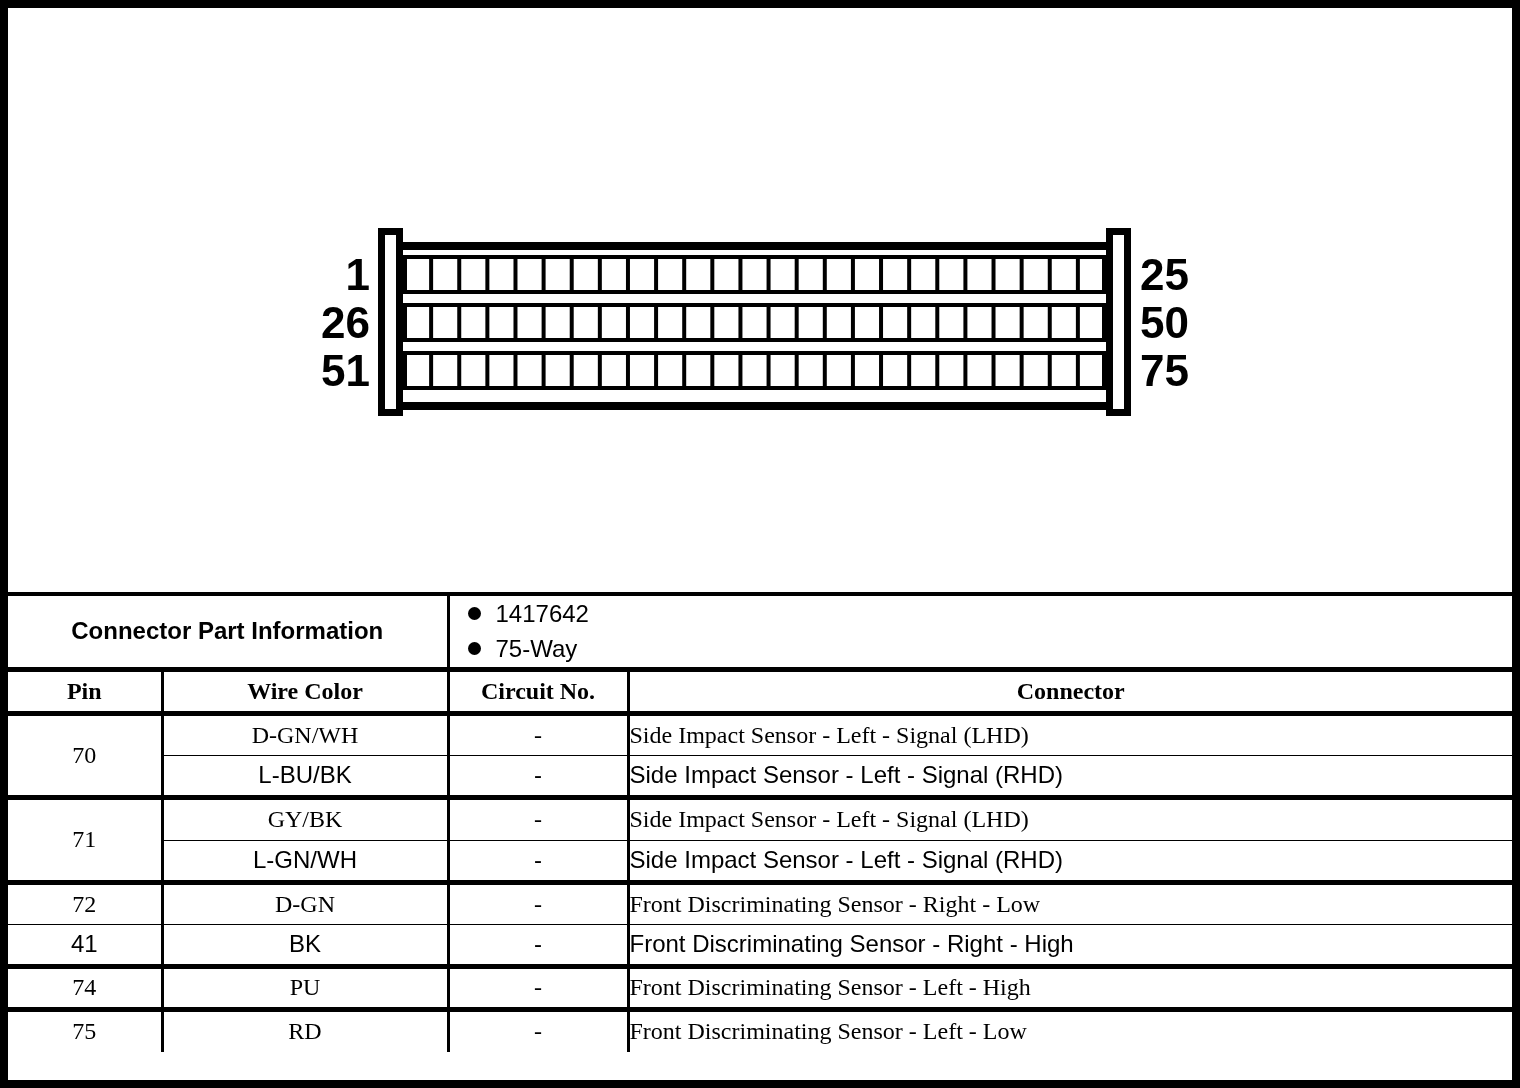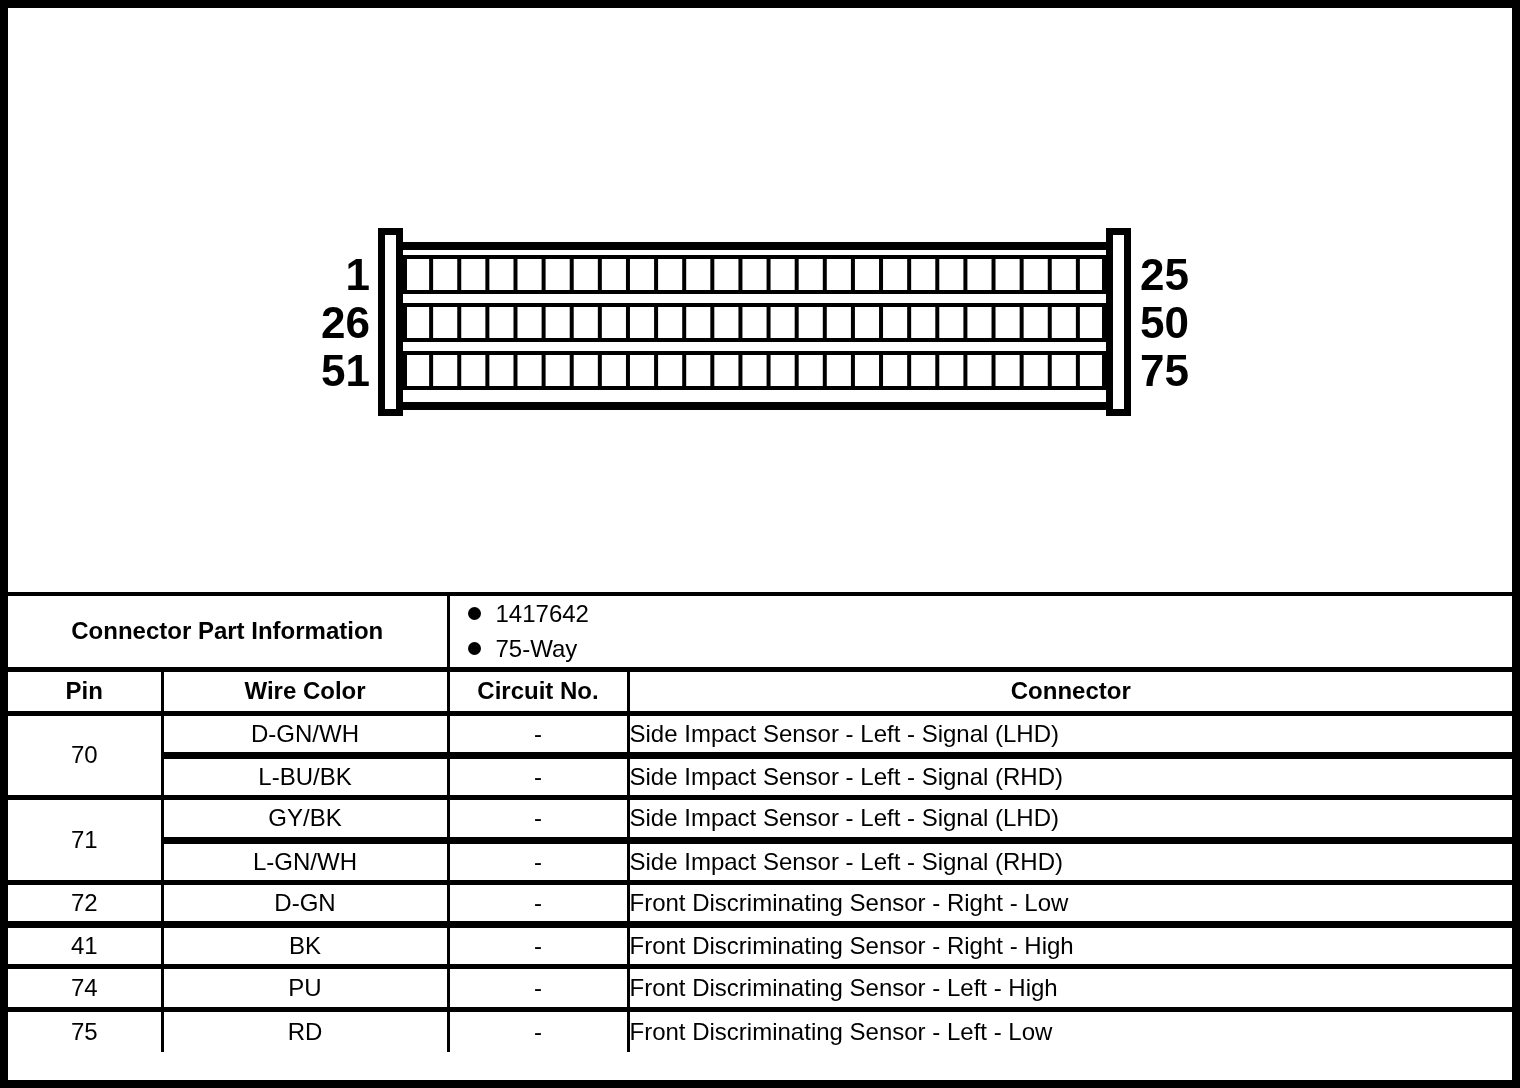--- a/index.html
+++ b/index.html
@@ -22,23 +22,23 @@
   
   table.conn-table{
     position:absolute;left:0;top:584px;width:1504px;
     border-collapse:collapse;table-layout:fixed;
     font-size:24px;color:#000000;
   }
   .conn-table td,.conn-table th{
     padding:0;margin:0;vertical-align:middle;overflow:hidden;
     border:0 solid #000;
   }
-  tr.bt3>td,tr.bt3>th{border-top:7px solid #000000;}
+  tr.bt3>td,tr.bt3>th{border-top:1px solid #000000;}
   tr.bt4>td,tr.bt4>th{border-top:4px solid #000;}
-  tr.bt5>td,tr.bt5>th{border-top:5px solid #000;}
+  tr.bt5>td,tr.bt5>th{border-top:5px solid #000;font-family:Liberation Serif, serif;}
   .vr{border-right:3px solid #000 !important;}
   .c-center{text-align:center;}
   .cell-func{text-align:left;padding-left:8px;}
   .cpi-title{font-weight:bold;text-align:center;}
   .cpi-bullets{padding-left:29px;}
   .bullet-line{display:flex;align-items:center;height:35px;padding-left:18px;}
   .dot{display:inline-block;width:13px;height:13px;border-radius:50%;background:#000;margin-right:15px;flex:none;}
   .conn-table th{font-weight:bold;text-align:center;}
 </style>
 </head>

